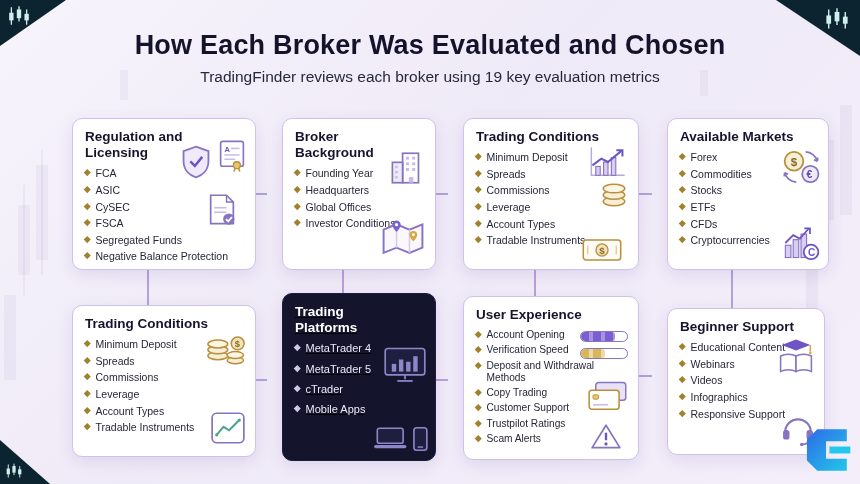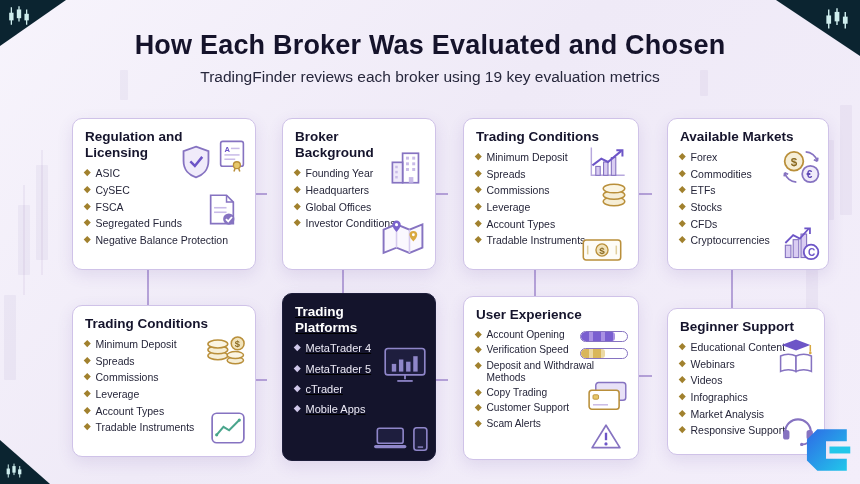--- a/index.html
+++ b/index.html
@@ -86,20 +86,24 @@
   <div class="conn h" style="left:622px;top:375px;width:30px"></div>
 
   <h1 class="title">How Each Broker Was Evaluated and Chosen</h1>
   <p class="subtitle">TradingFinder reviews each broker using 19 key evaluation metrics</p>
 
   <section class="card" id="c1" style="left:56px;top:118px;width:184px;height:152px">
     <h3 style="max-width:112px">Regulation and Licensing</h3>
     <ul>
       <li>
           <span class="bullet"></span>
+          <span class="itx">FCA</span>
+        </li>
+      <li>
+          <span class="bullet"></span>
           <span class="itx">ASIC</span>
         </li>
       <li>
           <span class="bullet"></span>
           <span class="itx">CySEC</span>
         </li>
       <li>
           <span class="bullet"></span>
           <span class="itx">FSCA</span>
         </li>
@@ -253,25 +257,25 @@
       <li>
           <span class="bullet"></span>
           <span class="itx">Forex</span>
         </li>
       <li>
           <span class="bullet"></span>
           <span class="itx">Commodities</span>
         </li>
       <li>
           <span class="bullet"></span>
+          <span class="itx">Stocks</span>
+        </li>
+      <li>
+          <span class="bullet"></span>
           <span class="itx">ETFs</span>
-        </li>
-      <li>
-          <span class="bullet"></span>
-          <span class="itx">Stocks</span>
         </li>
       <li>
           <span class="bullet"></span>
           <span class="itx">CFDs</span>
         </li>
       <li>
           <span class="bullet"></span>
           <span class="itx">Cryptocurrencies</span>
         </li>
     </ul>
@@ -405,20 +409,24 @@
           <span class="bullet"></span>
           <span class="itx" style="max-width:110px">Deposit and Withdrawal Methods</span>
         </li>
       <li>
           <span class="bullet"></span>
           <span class="itx">Copy Trading</span>
         </li>
       <li>
           <span class="bullet"></span>
           <span class="itx">Customer Support</span>
+        </li>
+      <li>
+          <span class="bullet"></span>
+          <span class="itx">Trustpilot Ratings</span>
         </li>
       <li>
           <span class="bullet"></span>
           <span class="itx">Scam Alerts</span>
         </li>
     </ul>
     <span class="pill p1" style="right:10px;top:34px">
         <i></i>
       </span>
     <span class="pill p2" style="right:10px;top:51px">
@@ -455,24 +463,20 @@
       <li>
           <span class="bullet"></span>
           <span class="itx">Videos</span>
         </li>
       <li>
           <span class="bullet"></span>
           <span class="itx">Infographics</span>
         </li>
       <li>
           <span class="bullet"></span>
-          <span class="itx">Market Analysis</span>
-        </li>
-      <li>
-          <span class="bullet"></span>
           <span class="itx">Responsive Support</span>
         </li>
     </ul>
     <span class="icn" style="right:6px;top:28px">
       <svg width="44" height="38" viewBox="0 0 40 34">
           <polygon points="20,2 33,7 20,12 7,7" fill="#6d55c7"></polygon>
           <line x1="33" y1="7" x2="33" y2="13" stroke="#d9a940" stroke-width="1.4"></line>
           <circle cx="33" cy="14.2" r="1.2" fill="#d9a940"></circle>
           <path d="M6 17 C10 15 16 15 20 17 V31 C16 29 10 29 6 31 Z" fill="#ffffff" stroke="#8673c1" stroke-width="1.4"></path>
           <path d="M34 17 C30 15 24 15 20 17 V31 C24 29 30 29 34 31 Z" fill="#ffffff" stroke="#8673c1" stroke-width="1.4"></path>

